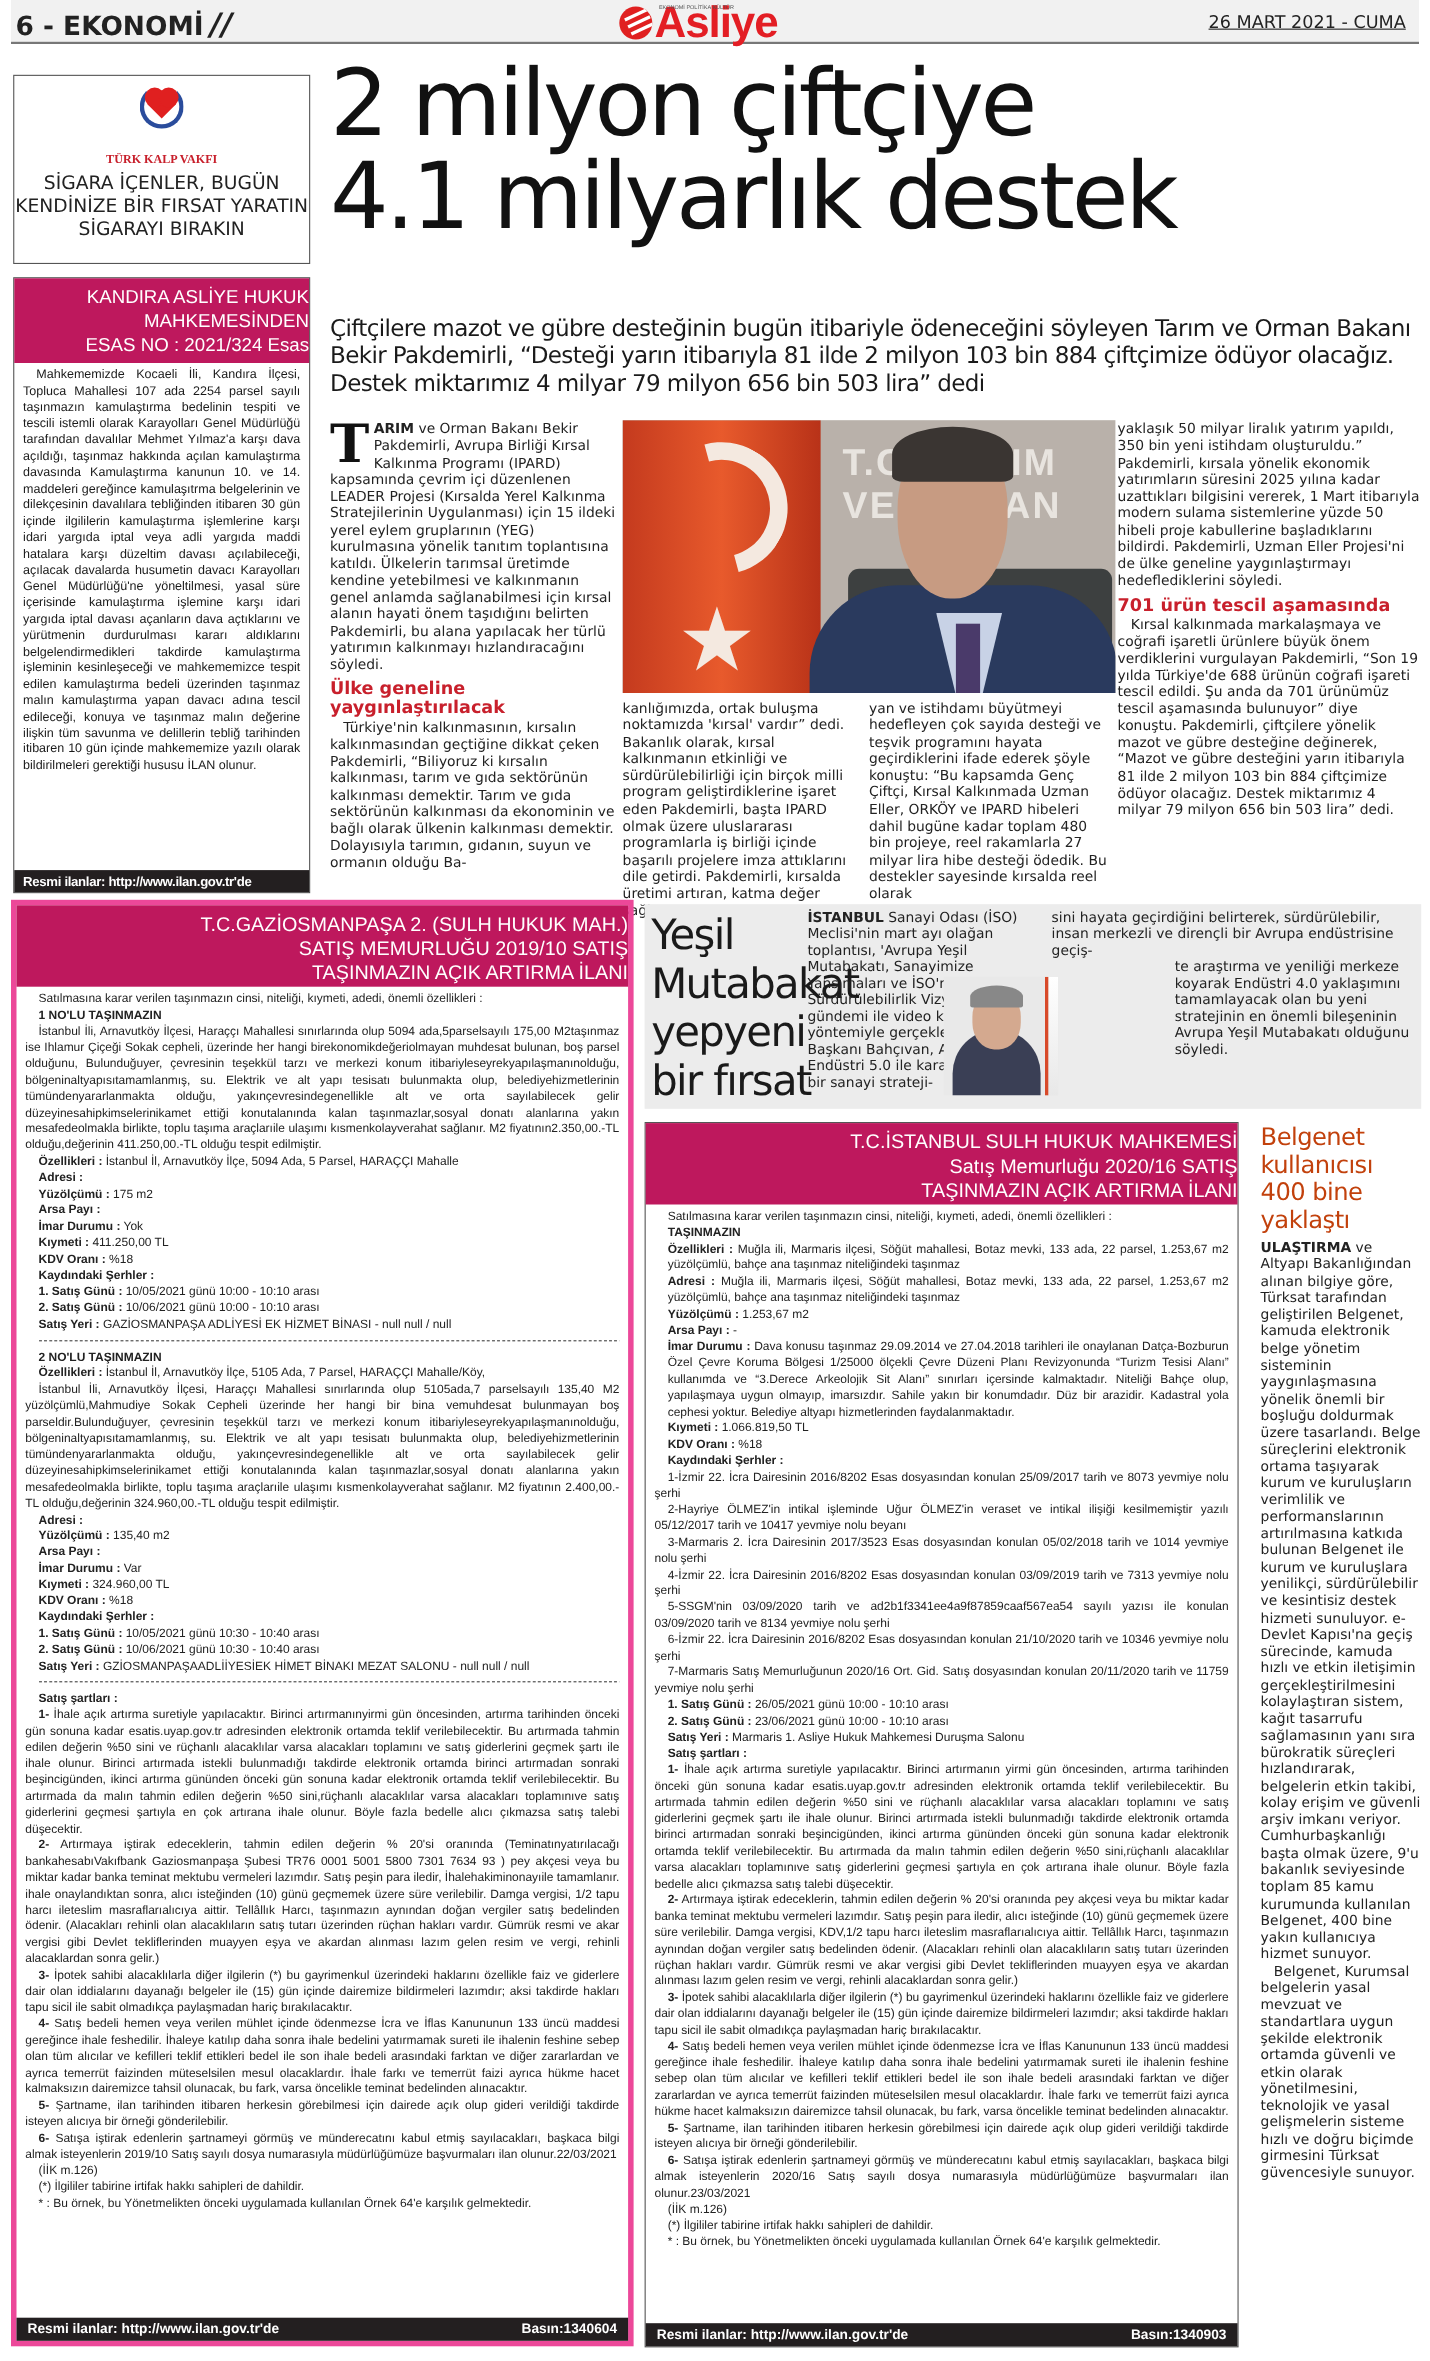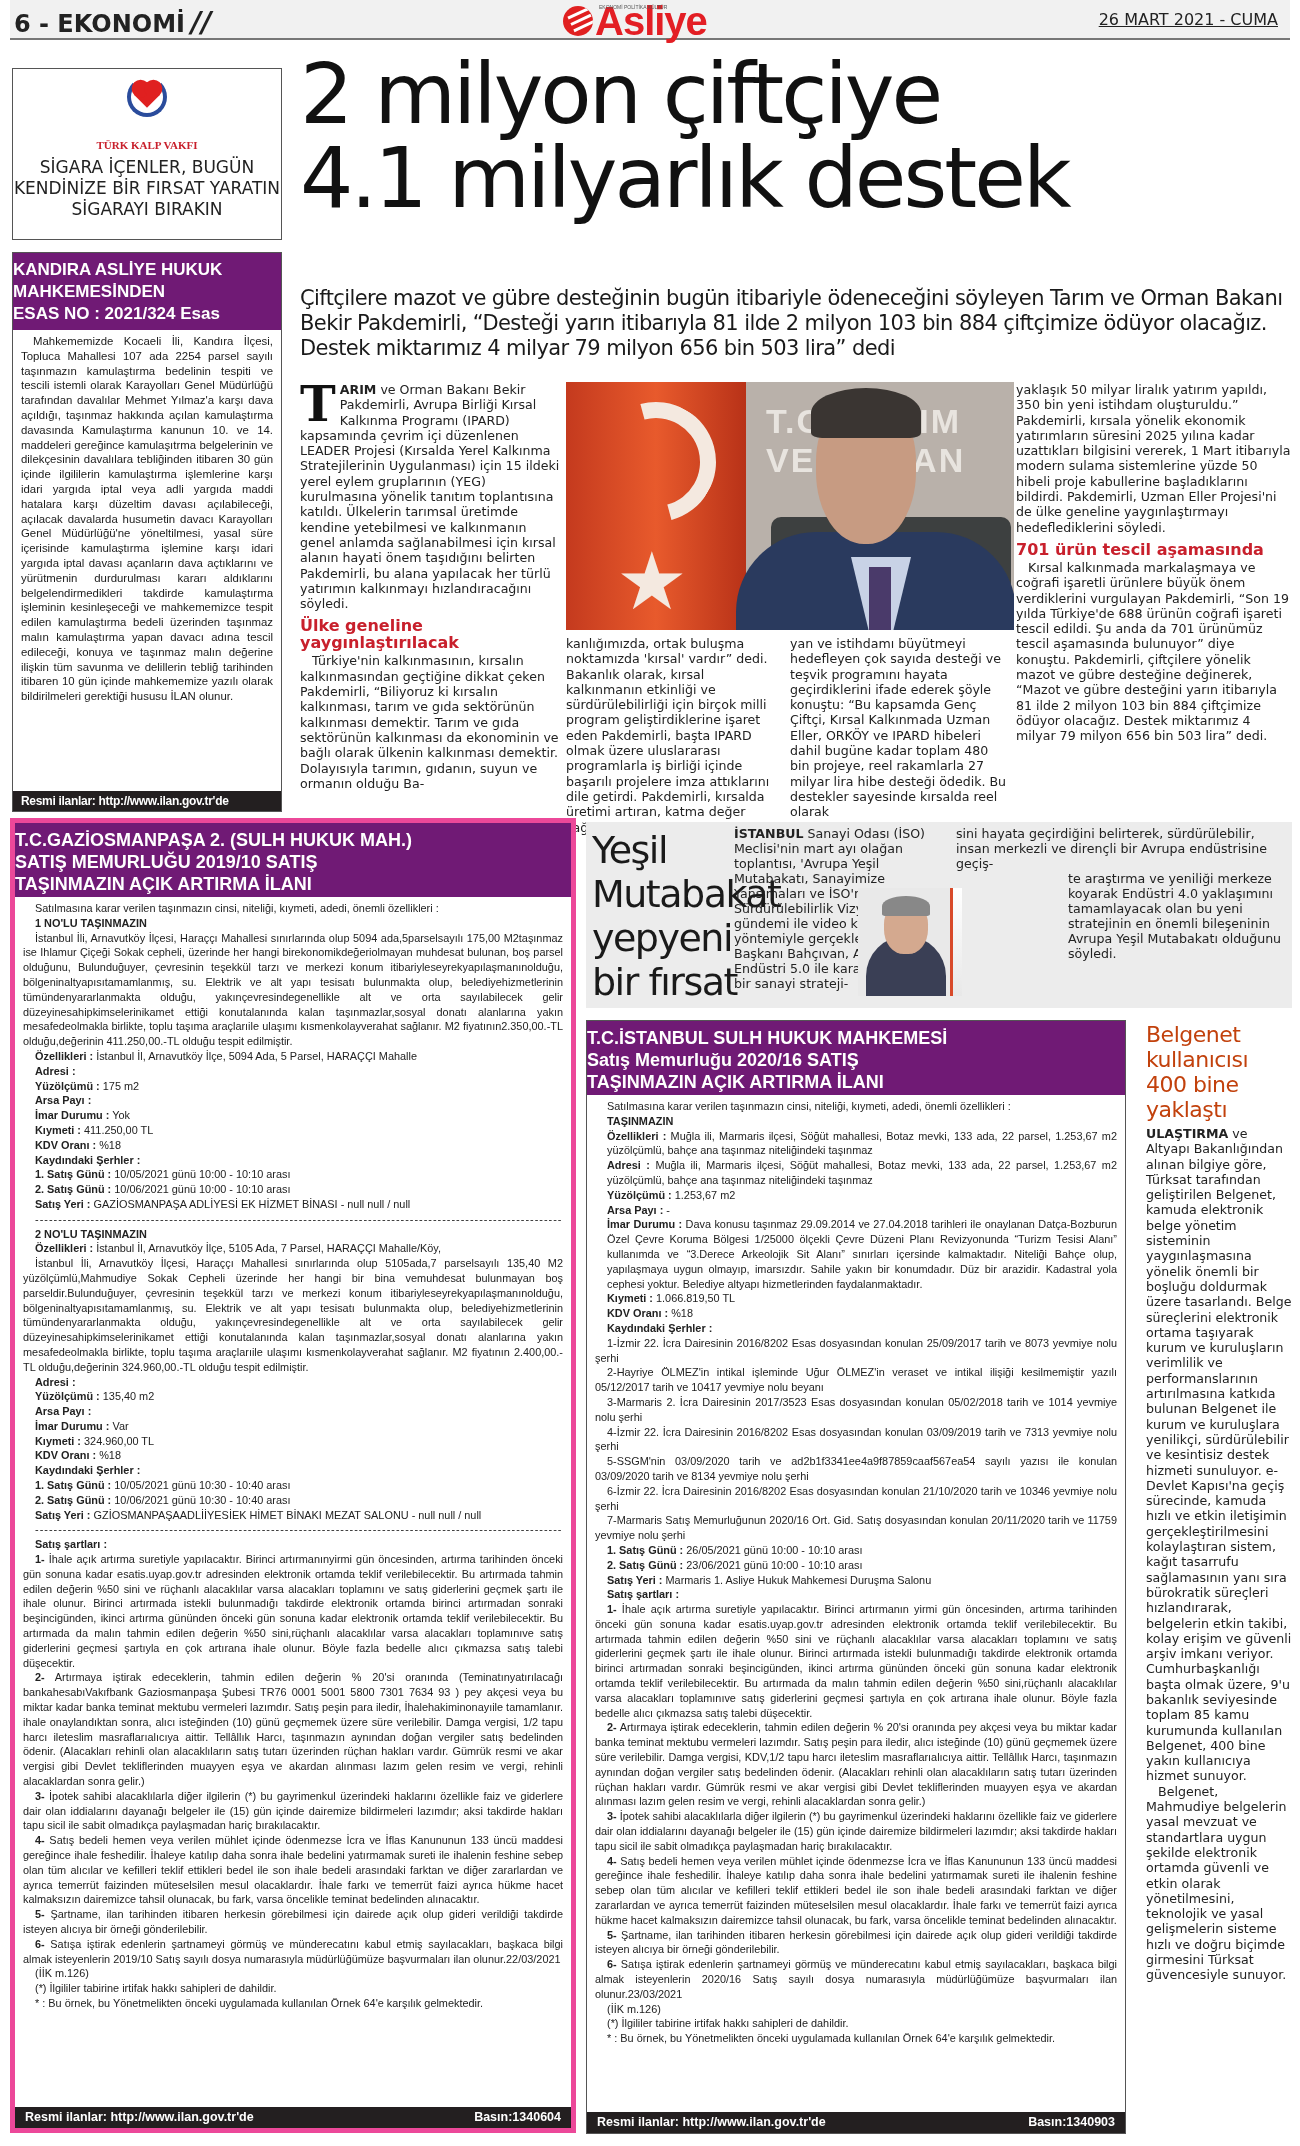--- a/index.html
+++ b/index.html
@@ -16,21 +16,21 @@
 .date{right:22px;top:10px;font-family:"DejaVu Sans",sans-serif;font-size:16px;text-decoration:underline;color:#222}
 .box1{left:12px;top:68px;width:270px;height:172px;border:1px solid #555;text-align:center}
 .heart{margin:8px auto 0;width:40px;height:40px;position:relative}
 .heart .ring{position:absolute;left:0;top:0;width:40px;height:40px;border:4px solid #2a4c9c;border-radius:50%;border-top-color:transparent}
 .heart .h{position:absolute;left:11px;top:9px;width:18px;height:18px;background:#e02020;transform:rotate(45deg)}
 .heart .h:before,.heart .h:after{content:"";position:absolute;width:18px;height:18px;border-radius:50%;background:#e02020}
 .heart .h:before{left:-9px;top:0}.heart .h:after{left:0;top:-9px}
 .tkv{font-family:"Liberation Serif",serif;font-weight:bold;color:#c8202c;font-size:11px;margin-top:22px}
 .smoke{font-family:"DejaVu Sans",sans-serif;font-size:17px;line-height:21px;color:#222;margin-top:6px}
 .box2{left:12px;top:252px;width:270px;height:560px;border:1px solid #555}
-.darkhead{background:#701a75;color:#fff;text-align:left;font-weight:bold}
+.darkhead{background:#be185d;color:#fff;text-align:right;font-weight:normal}
 .box2 .darkhead{height:77px;font-size:17px;line-height:22px;padding-top:6px}
 .box2 .body{padding:4px 8px;font-size:11.4px;line-height:14.8px;text-align:justify;text-indent:12px}
 .foot{background:#231f20;color:#fff;font-weight:bold;font-family:"Liberation Sans",sans-serif}
 .box2 .foot{position:absolute;left:0;bottom:0;width:100%;height:20px;font-size:12px;line-height:20px;padding-left:8px;letter-spacing:-0.3px}
 .headline{left:300px;top:52px;font-family:"DejaVu Sans",sans-serif;font-weight:normal;font-size:84px;line-height:84px;letter-spacing:-3px;color:#111;white-space:nowrap}
 .deck{left:300px;top:286px;width:990px;font-family:"DejaVu Sans",sans-serif;font-size:21px;line-height:25px;color:#1a1a1a;letter-spacing:-0.6px}
 .col{font-family:"DejaVu Sans",sans-serif;font-size:12.6px;line-height:15.3px;color:#222;text-align:left}
 .c1{left:300px;top:382px;width:265px}
 .drop{float:left;font-family:"DejaVu Serif",serif;font-weight:bold;font-size:48px;line-height:40px;margin:2px 4px 0 0;color:#111}
 .sub{color:#c8202c;font-weight:bold;font-size:16px;line-height:17px;margin:6px 0 2px}
@@ -261,14 +261,14 @@
   </div>
   <div class="foot">
     <span>Resmi ilanlar: http://www.ilan.gov.tr'de</span>
     <span>Basın:1340903</span>
   </div>
 </div>
 
 <div class="abs col bg">
   <div class="bgtitle">Belgenet kullanıcısı 400 bine yaklaştı</div>
   <div class="bgtxt"><b>ULAŞTIRMA</b><span> ve Altyapı Bakanlığından alınan bilgiye göre, Türksat tarafından geliştirilen Belgenet, kamuda elektronik belge yönetim sisteminin yaygınlaşmasına yönelik önemli bir boşluğu doldurmak üzere tasarlandı. Belge süreçlerini elektronik ortama taşıyarak kurum ve kuruluşların verimlilik ve performanslarının artırılmasına katkıda bulunan Belgenet ile kurum ve kuruluşlara yenilikçi, sürdürülebilir ve kesintisiz destek hizmeti sunuluyor. e-Devlet Kapısı'na geçiş sürecinde, kamuda hızlı ve etkin iletişimin gerçekleştirilmesini kolaylaştıran sistem, kağıt tasarrufu sağlamasının yanı sıra bürokratik süreçleri hızlandırarak, belgelerin etkin takibi, kolay erişim ve güvenli arşiv imkanı veriyor. Cumhurbaşkanlığı başta olmak üzere, 9'u bakanlık seviyesinde toplam 85 kamu kurumunda kullanılan Belgenet, 400 bine yakın kullanıcıya hizmet sunuyor.</span></div>
-  <div class="bgtxt ind">Belgenet, Mahmudiye belgelerin yasal mevzuat ve standartlara uygun şekilde elektronik ortamda güvenli ve etkin olarak yönetilmesini, teknolojik ve yasal gelişmelerin sisteme hızlı ve doğru biçimde girmesini Türksat güvencesiyle sunuyor.</div>
+  <div class="bgtxt ind">Belgenet, Kurumsal belgelerin yasal mevzuat ve standartlara uygun şekilde elektronik ortamda güvenli ve etkin olarak yönetilmesini, teknolojik ve yasal gelişmelerin sisteme hızlı ve doğru biçimde girmesini Türksat güvencesiyle sunuyor.</div>
 </div>
 
 </body></html>

